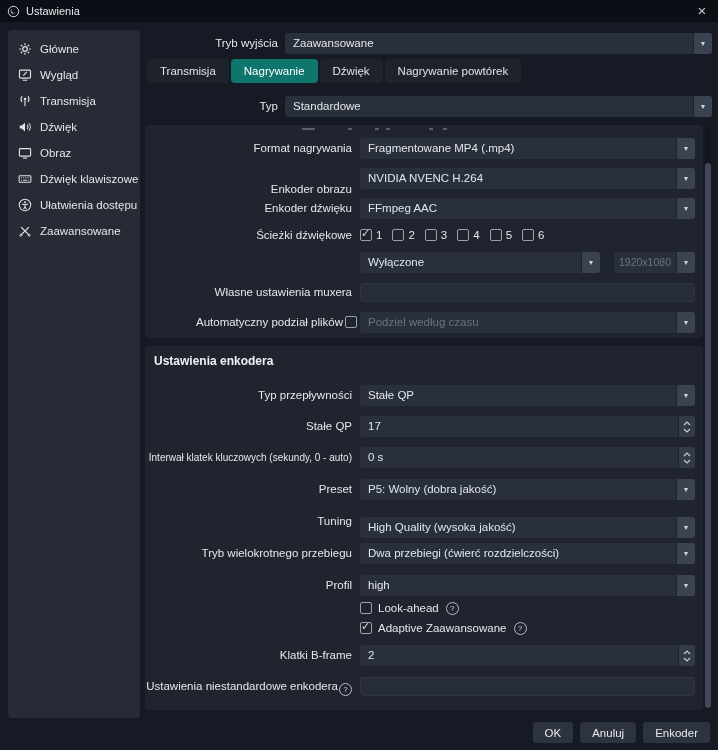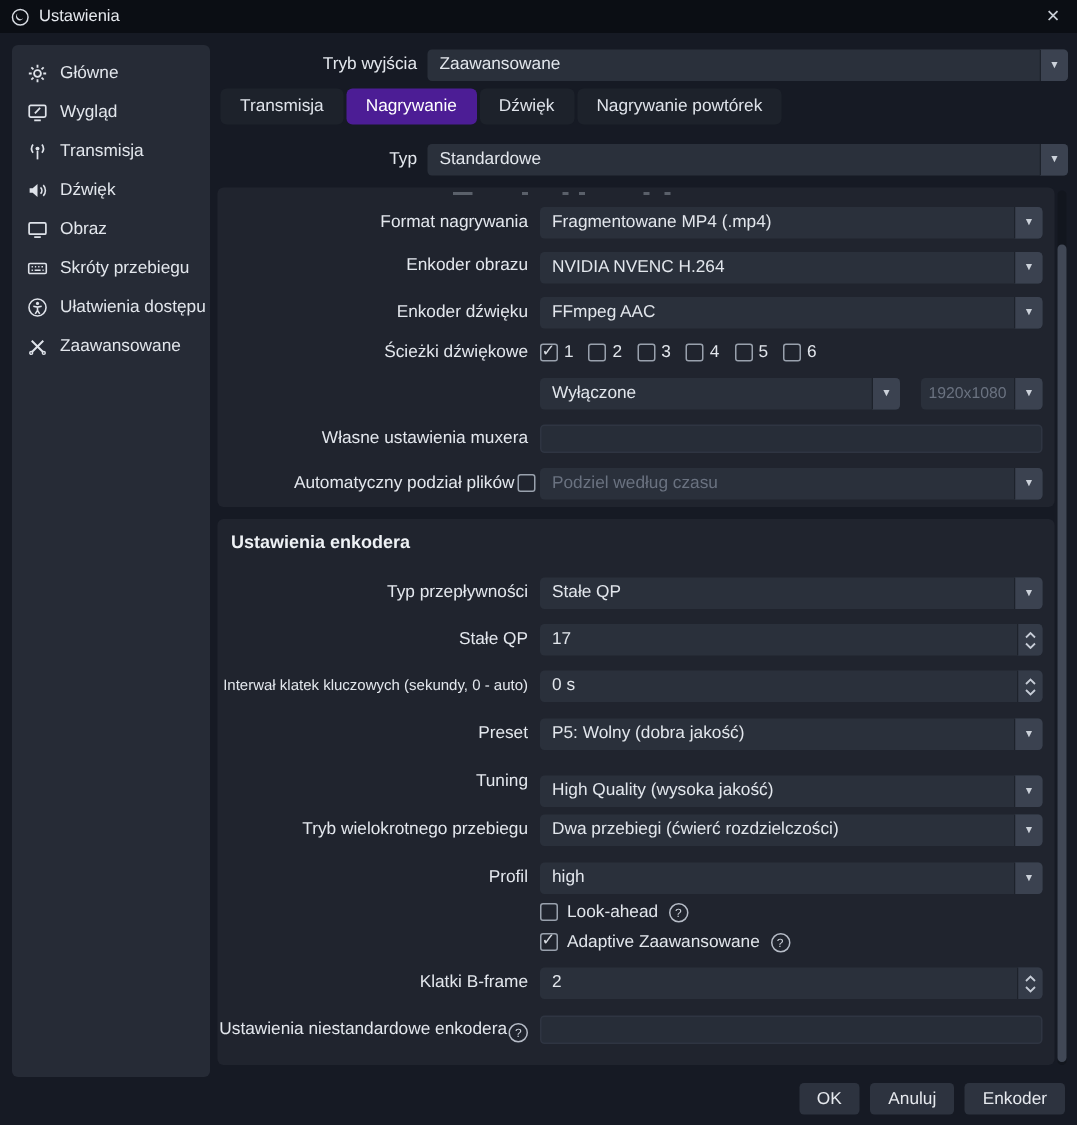--- a/index.html
+++ b/index.html
@@ -18,21 +18,21 @@
   .side-item.selected{background:#3a57c6;color:#ffffff;}
   .side-item.selected .ic{color:#ffffff;}
   .side-item svg{width:14px;height:14px;}
 
   
   .toplabel{position:absolute;right:440px;line-height:21px;font-size:11.5px;color:#e3e7ed;white-space:nowrap;}
 
   
   .tabs{position:absolute;left:147px;top:59px;display:flex;gap:2px;}
   .tab{height:24px;padding:0 13px;display:flex;align-items:center;font-size:11.5px;color:#dfe3ea;background:#1d222b;border-radius:4px;white-space:nowrap;}
-  .tab.active{background:#4c1d95;color:#ffffff;}
+  .tab.active{background:#0f766e;color:#ffffff;}
 
   
   .panel{position:absolute;left:145px;width:558px;background:#20242e;border-radius:4px;overflow:hidden;}
   .panel1{top:125px;height:213px;}
   .panel2{top:346px;height:364px;}
   .group-title{position:absolute;left:9px;top:5px;line-height:21px;font-size:12px;font-weight:bold;color:#eef1f5;}
 
   .flabel{position:absolute;right:351px;line-height:21px;font-size:11.5px;color:#e3e7ed;white-space:nowrap;}
   .flabel.small{font-size:10px;}
 
@@ -131,21 +131,21 @@
         </span>
       <span>Obraz</span>
     </div>
     <div class="side-item">
       <span class="ic">
           <svg viewBox="0 0 16 16" fill="none" stroke="currentColor" stroke-width="1.2">
             <rect x="1.3" y="4.2" width="13.4" height="7.6" rx="1"></rect>
             <path d="M3.5 6.6h1M6 6.6h1M8.5 6.6h1M11 6.6h1.2M3.5 9.4h1M5.8 9.4h4.6M11.8 9.4h.9" stroke-width="1.1"></path>
           </svg>
         </span>
-      <span>Skróty przebiegu</span>
+      <span>Dźwięk klawiszowe</span>
     </div>
     <div class="side-item">
       <span class="ic">
           <svg viewBox="0 0 16 16" fill="none" stroke="currentColor" stroke-width="1.2">
             <circle cx="8" cy="8" r="6.5"></circle>
             <circle cx="8" cy="4.9" r="1.2" fill="currentColor" stroke="none"></circle>
             <path d="M4.8 7l3.2.7L11.2 7M8 7.5v2.7M8 10.2l-1.7 2.7M8 10.2l1.7 2.7"></path>
           </svg>
         </span>
       <span>Ułatwienia dostępu</span>
@@ -198,21 +198,21 @@
       <span class="frag" style="left:284px;width:4px;"></span>
       <span class="frag" style="left:298px;width:4px;"></span>
     </div>
 
     <div class="flabel" style="top:13px;">Format nagrywania</div>
     <div class="dropdown" style="left:215px;top:13px;width:335px;">
       <span class="dd-text">Fragmentowane MP4 (.mp4)</span>
       <span class="dd-arrow">▼</span>
     </div>
 
-    <div class="flabel" style="top:42px;text-align:center;">Enkoder obrazu</div>
+    <div class="flabel" style="top:54px;text-align:center;">Enkoder obrazu</div>
     <div class="dropdown" style="left:215px;top:43px;width:335px;">
       <span class="dd-text">NVIDIA NVENC H.264</span>
       <span class="dd-arrow">▼</span>
     </div>
 
     <div class="flabel" style="top:73px;">Enkoder dźwięku</div>
     <div class="dropdown" style="left:215px;top:73px;width:335px;">
       <span class="dd-text">FFmpeg AAC</span>
       <span class="dd-arrow">▼</span>
     </div>

